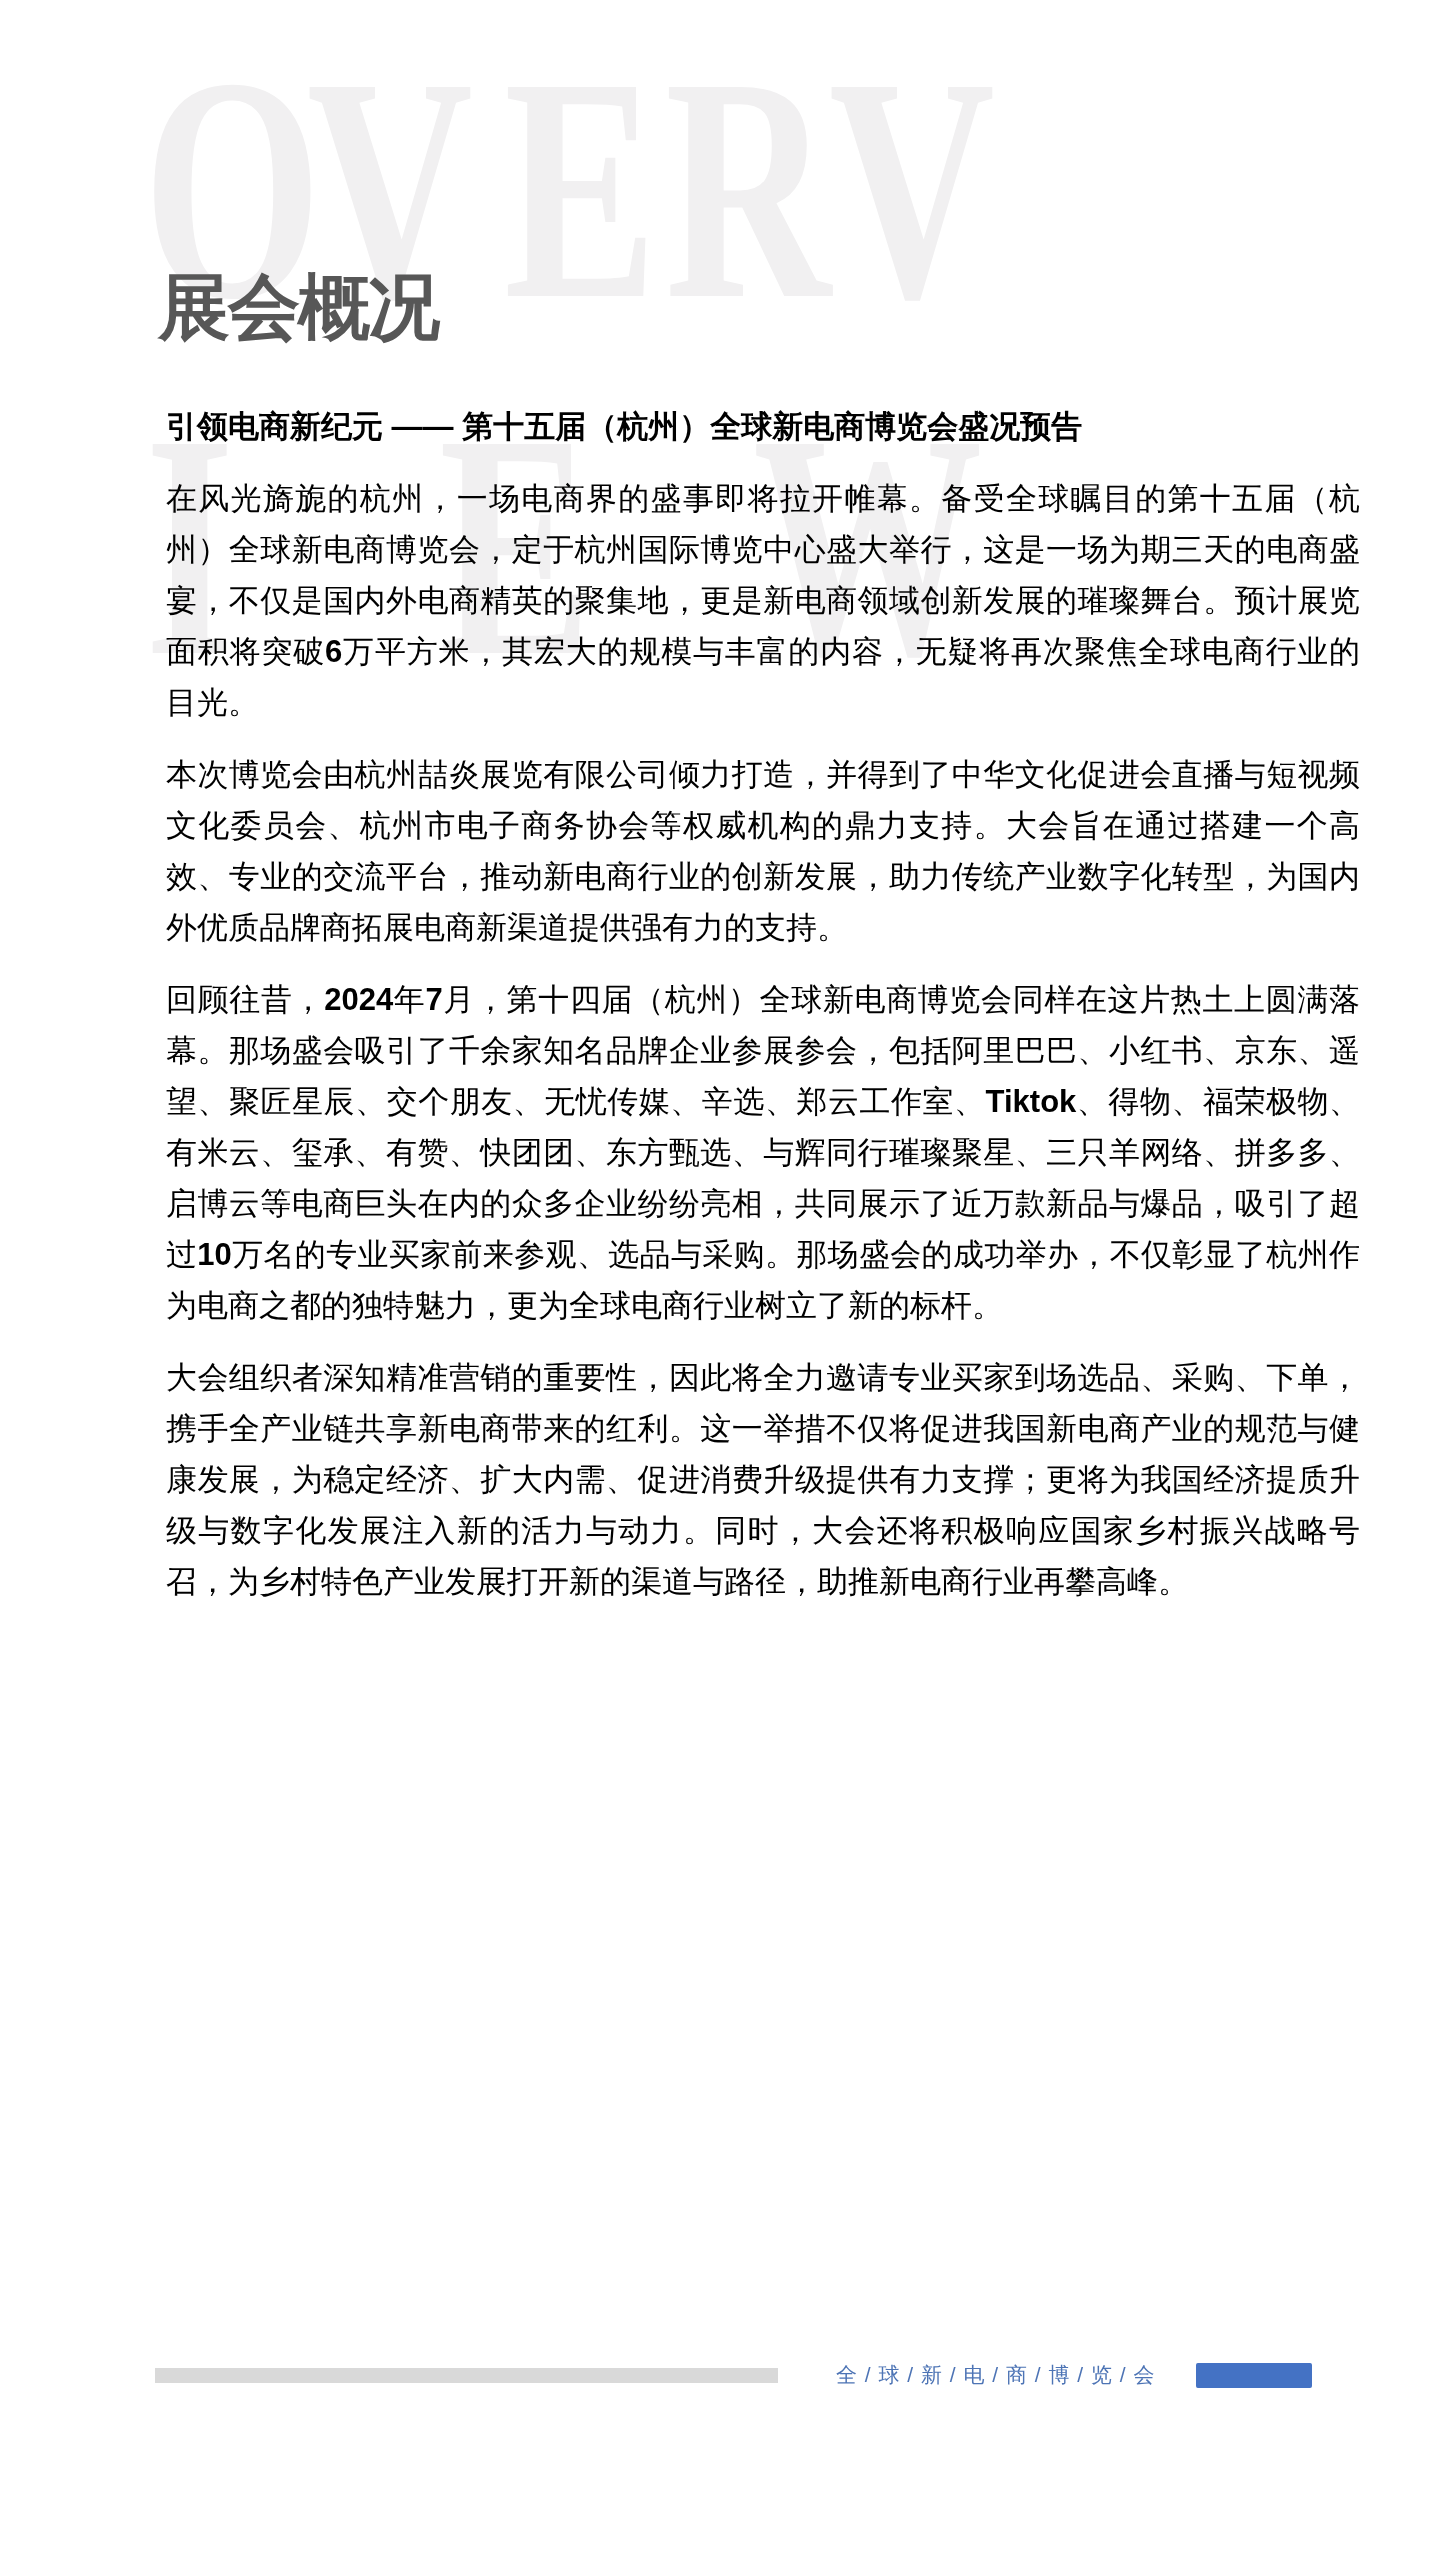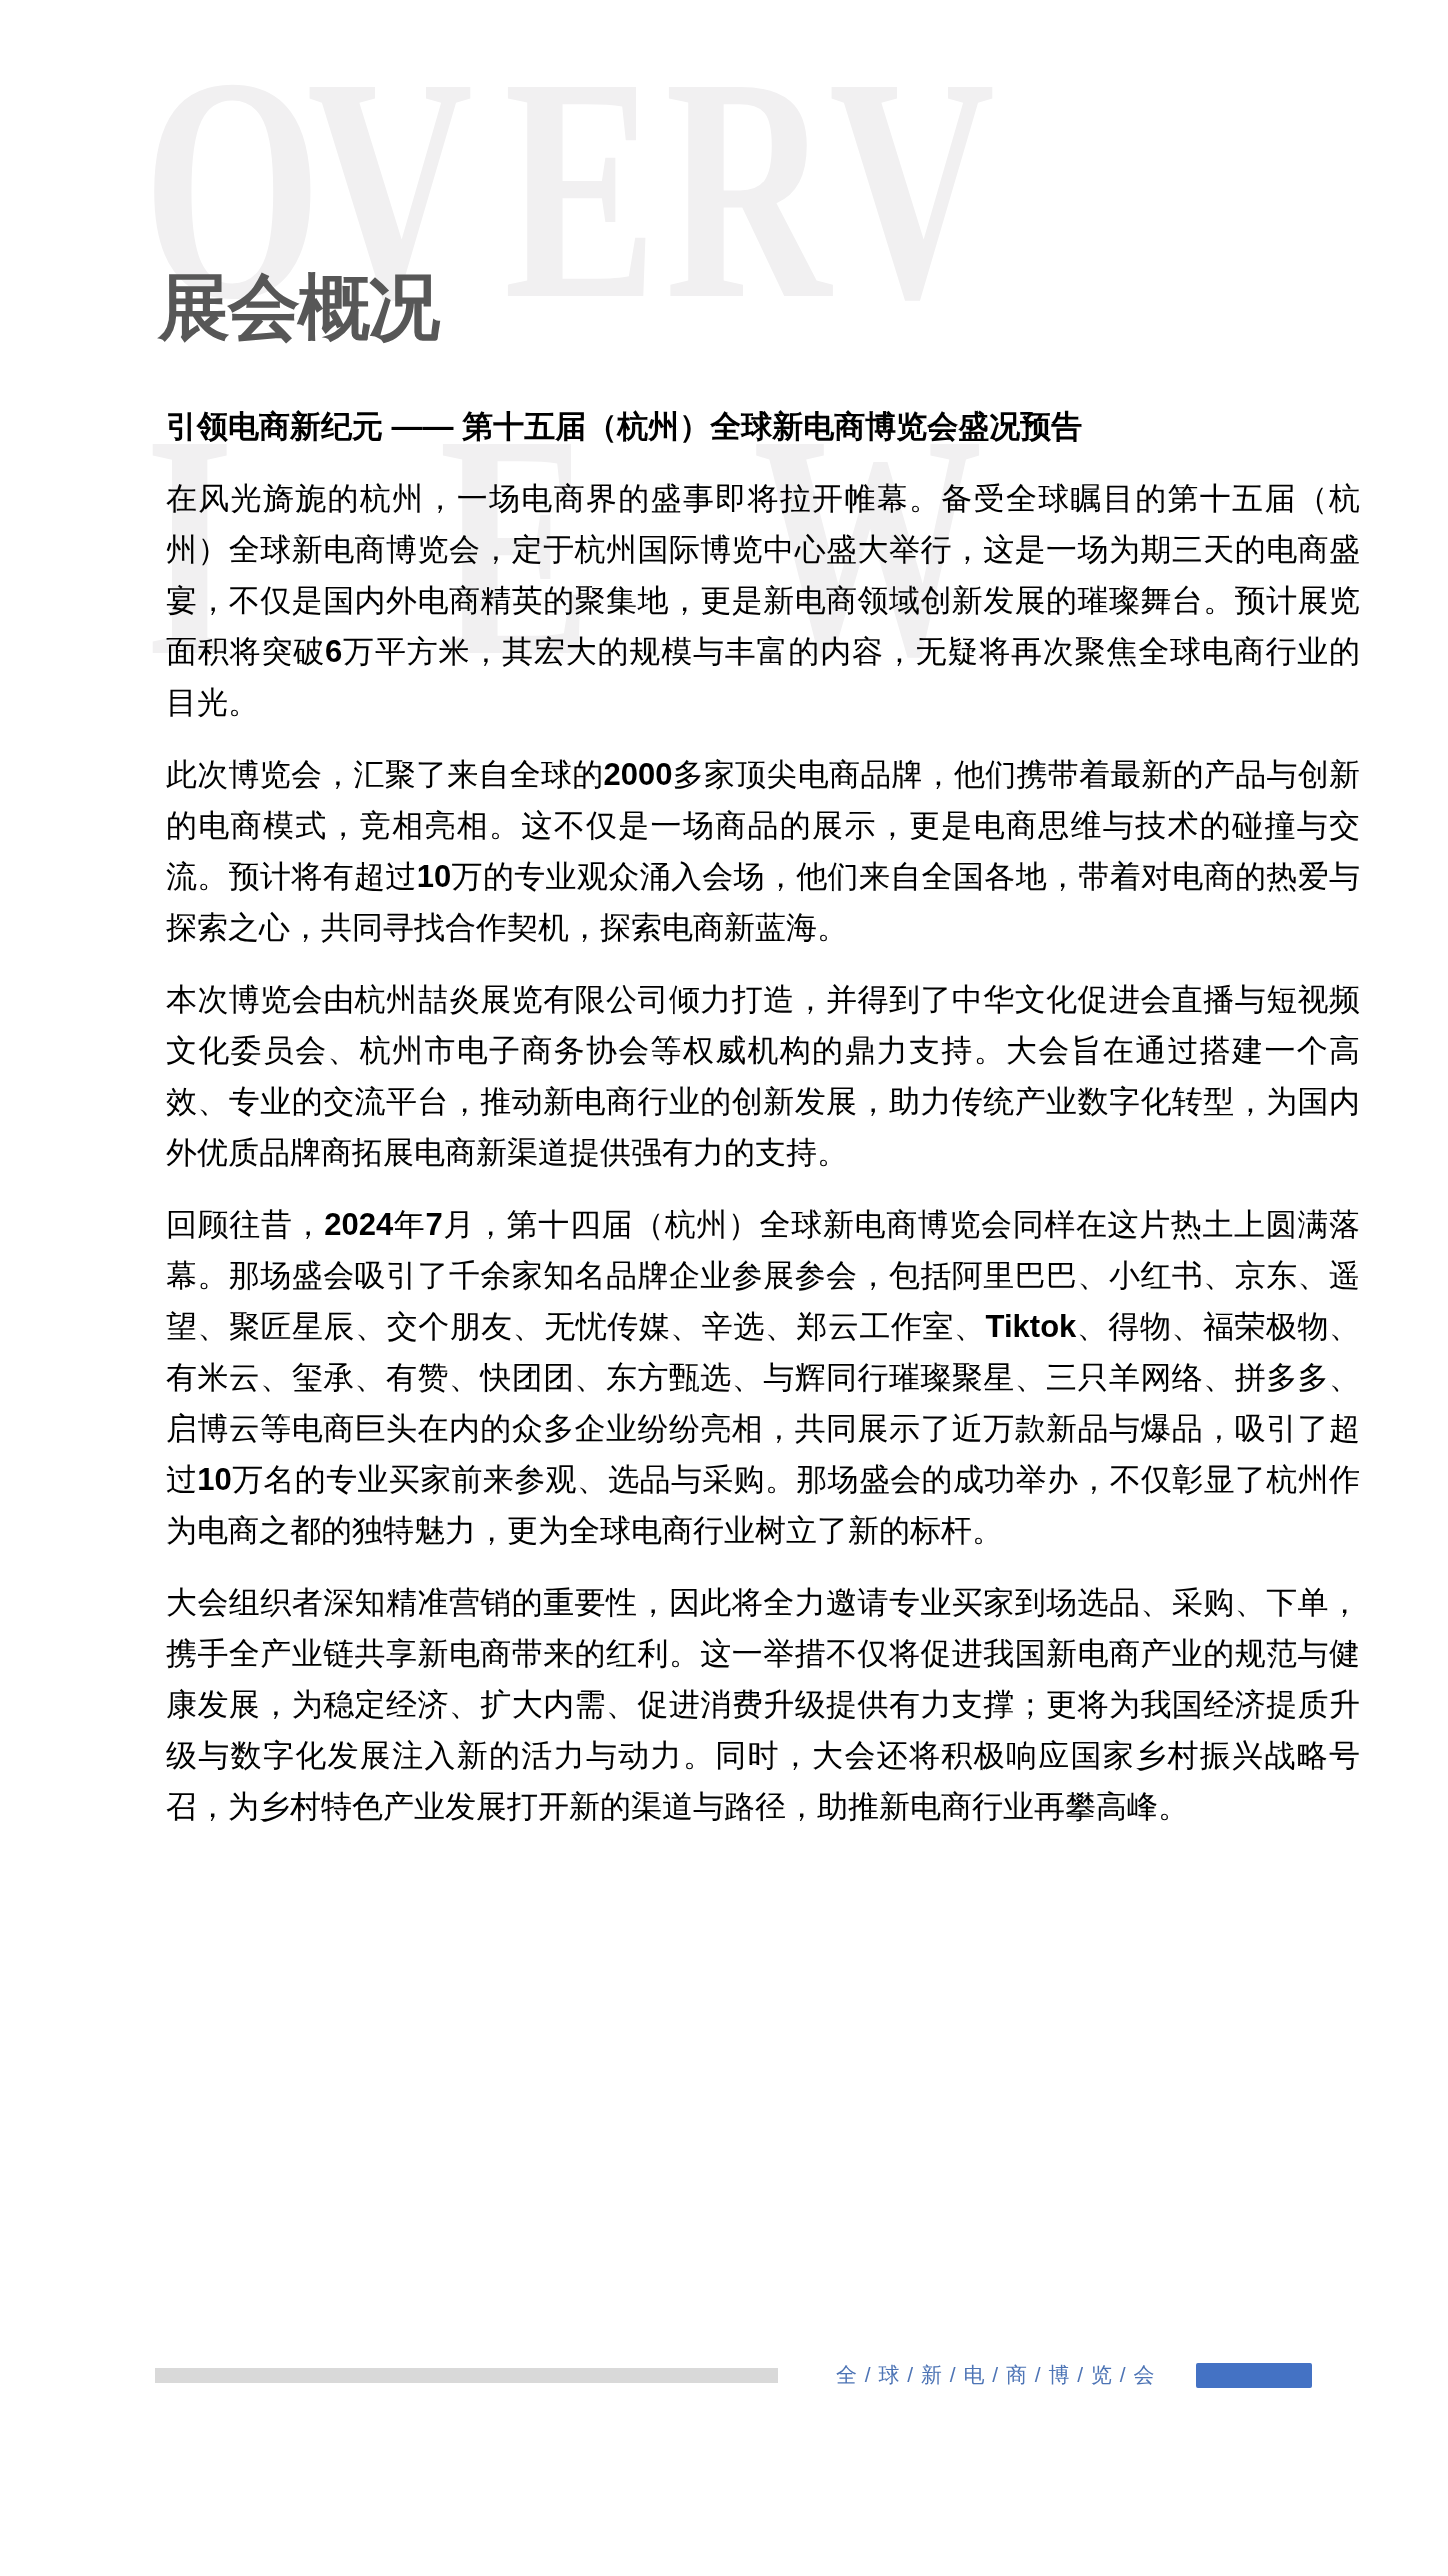--- a/index.html
+++ b/index.html
@@ -67,21 +67,20 @@
       <span style="color: rgb(241, 240, 241);">W</span>
     </div>
 </div>
 
 <h1 class="page-title" style="color: rgb(87, 87, 87);">展会概况</h1>
 
 <div class="article">
   <p class="subtitle">引领电商新纪元 —— 第十五届（杭州）全球新电商博览会盛况预告</p>
 
 <p class="bodyp"><span>在风光旖旎的杭州，一场电商界的盛事即将拉开帷幕。备受全球瞩目的第十五届（杭州）全球新电商博览会，定于杭州国际博览中心盛大举行，这是一场为期三天的电商盛宴，不仅是国内外电商精英的聚集地，更是新电商领域创新发展的璀璨舞台。预计展览面积将突破</span><span class="b">6</span><span>万平方米，其宏大的规模与丰富的内容，无疑将再次聚焦全球电商行业的目光。</span></p>
-    <p class="bodyp"><span>此次博览会，汇聚了来自全球的</span><span class="b">2000</span><span>多家顶尖电商品牌，他们携带着最新的产品与创新的电商模式，竞相亮相。这不仅是一场商品的展示，更是电商思维与技术的碰撞与交流。预计将有超过</span><span class="b">10</span><span>万的专业观众涌入会场，他们来自全国各地，带着对电商的热爱与探索之心，共同寻找合作契机，探索电商新蓝海。</span></p>
     <p class="bodyp"><span>本次博览会由杭州喆炎展览有限公司倾力打造，并得到了中华文化促进会直播与短视频文化委员会、杭州市电子商务协会等权威机构的鼎力支持。大会旨在通过搭建一个高效、专业的交流平台，推动新电商行业的创新发展，助力传统产业数字化转型，为国内外优质品牌商拓展电商新渠道提供强有力的支持。</span></p>
     <p class="bodyp"><span>回顾往昔，</span><span class="b">2024</span><span>年</span><span class="b">7</span><span>月，第十四届（杭州）全球新电商博览会同样在这片热土上圆满落幕。那场盛会吸引了千余家知名品牌企业参展参会，包括阿里巴巴、小红书、京东、遥望、聚匠星辰、交个朋友、无忧传媒、辛选、郑云工作室、</span><span class="b">Tiktok</span><span>、得物、福荣极物、有米云、玺承、有赞、快团团、东方甄选、与辉同行璀璨聚星、三只羊网络、拼多多、启博云等电商巨头在内的众多企业纷纷亮相，共同展示了近万款新品与爆品，吸引了超过</span><span class="b">10</span><span>万名的专业买家前来参观、选品与采购。那场盛会的成功举办，不仅彰显了杭州作为电商之都的独特魅力，更为全球电商行业树立了新的标杆。</span></p>
     <p class="bodyp"><span>大会组织者深知精准营销的重要性，因此将全力邀请专业买家到场选品、采购、下单，携手全产业链共享新电商带来的红利。这一举措不仅将促进我国新电商产业的规范与健康发展，为稳定经济、扩大内需、促进消费升级提供有力支撑；更将为我国经济提质升级与数字化发展注入新的活力与动力。同时，大会还将积极响应国家乡村振兴战略号召，为乡村特色产业发展打开新的渠道与路径，助推新电商行业再攀高峰。</span></p>
   </div>
 
 <div class="footer">
   <div class="bar" style="background: rgb(217, 217, 217);"></div>
   <div class="slogan" style="color: rgb(77, 116, 181);">全 / 球 / 新 / 电 / 商 / 博 / 览 / 会</div>
   <div class="accent" style="background: rgb(68, 114, 196);"></div>
 </div>

